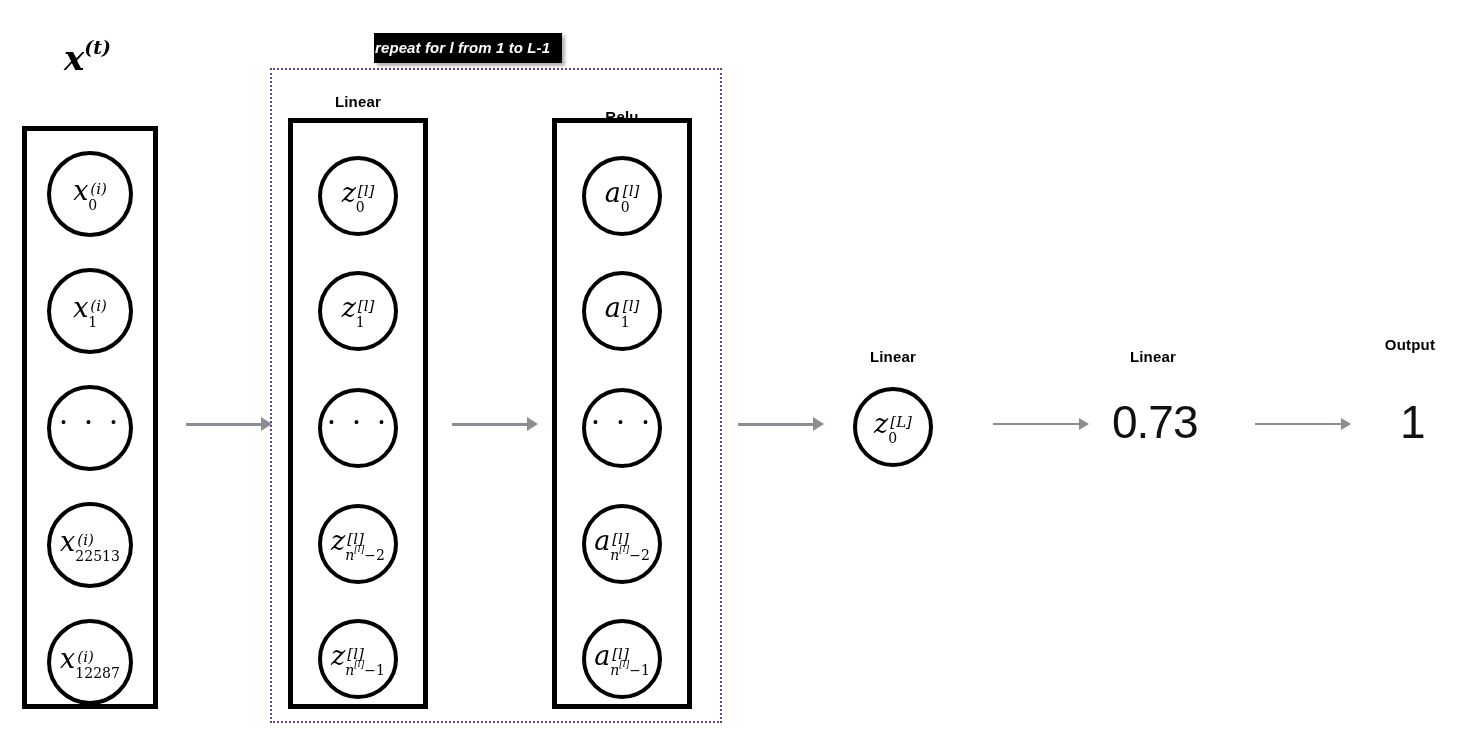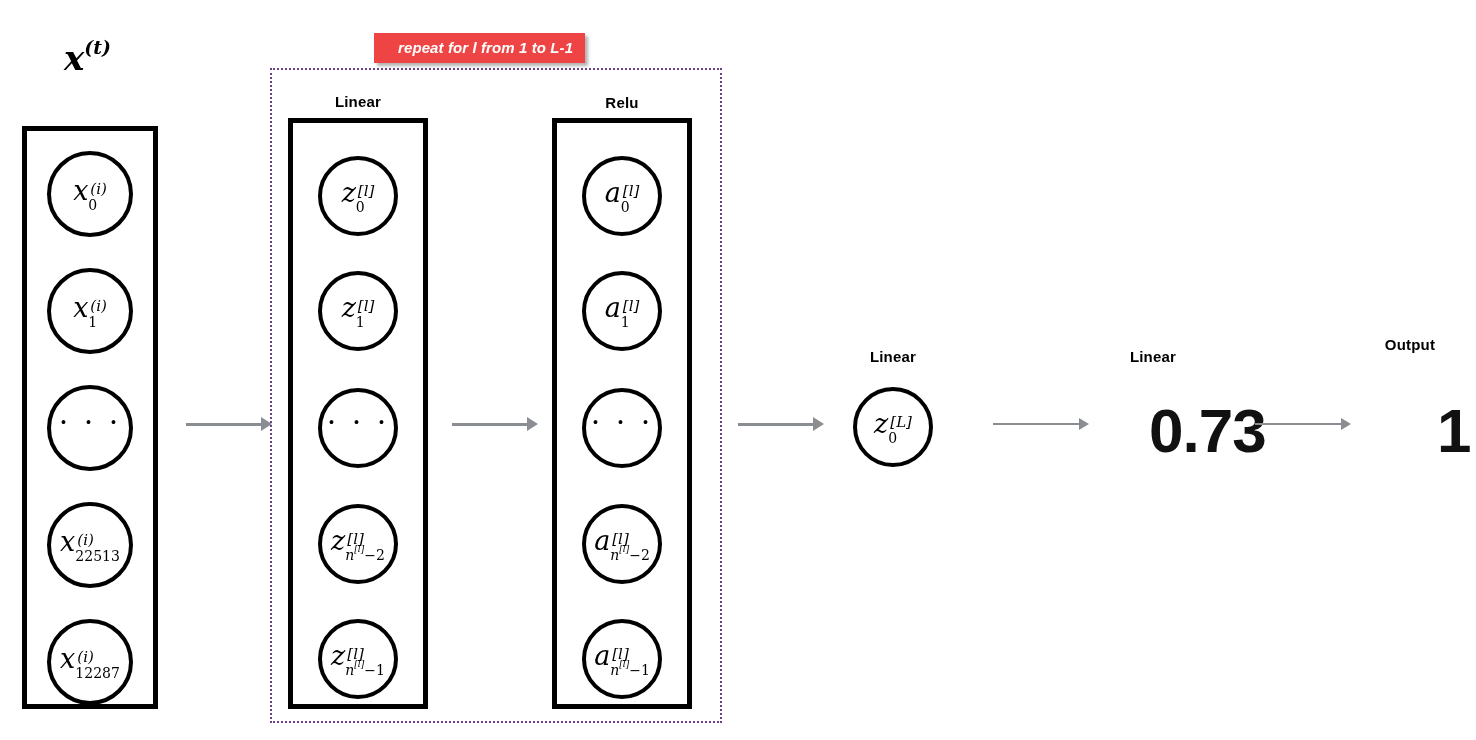--- a/index.html
+++ b/index.html
@@ -118,27 +118,27 @@
     vertical-align: super;
     line-height: 0;
     position: relative;
     top: -0.2em;
     font-weight: bold;
   }
 
   
   .repeat-banner {
     position: absolute;
-    background: #ef4444;
+    background: #000000;
     color: #ffffff;
     font-family: "Liberation Sans", sans-serif;
     font-style: italic;
     font-weight: bold;
     font-size: 15px;
-    padding: 6px 12px 7px 24px;
+    padding: 6px 12px 7px 1px;
     white-space: nowrap;
     box-shadow: 3px 3px 3px rgba(0,0,0,0.30);
     letter-spacing: 0.1px;
   }
 
   
   .repeat-region {
     position: absolute;
     border: 2px dotted #6c3f8a;
     box-sizing: border-box;
@@ -168,26 +168,25 @@
   .arrow-thin .head {
     border-top: 6px solid transparent;
     border-bottom: 6px solid transparent;
     border-left: 10px solid #8a8d91;
   }
 
   
   .value-text {
     position: absolute;
     font-family: "Liberation Sans", sans-serif;
-    font-size: 62px;
-    font-weight: 700;
+    font-size: 46px;
+    font-weight: 400;
     color: #111111;
     white-space: nowrap;
     letter-spacing: -1px;
-    margin-left: 37px;
   }
 </style>
 </head>
 <body>
 
 <div id="canvas">
 
   <div class="title-math" style="left:64px; top:38px;">
     <span>x</span><span class="t-sup">(t)</span>
   </div>
@@ -287,21 +286,21 @@
           <span class="s-dn"><span class="nvar">n</span><span class="tiny">[l]</span><span>−1</span></span>
         </span>
     </span>
   </div>
 
   <div class="arrow" style="left:452px; top:414px; width:86px;">
     <div class="shaft"></div>
     <div class="head"></div>
   </div>
 
-  <div class="stage-label" style="left:552px; top:94px; width:140px;">Relu</div>
+  <div class="stage-label" style="left:552px; top:108px; width:140px;">Relu</div>
 
   <div class="col-box" style="left:552px; top:118px; width:140px; height:591px;">
   </div>
 
   <div class="node node-md" style="left:582px; top:156px;">
     <span class="math">
       <span class="base">a</span><span class="stack">
           <span class="s-up">[l]</span>
           <span class="s-dn">0</span>
         </span>

